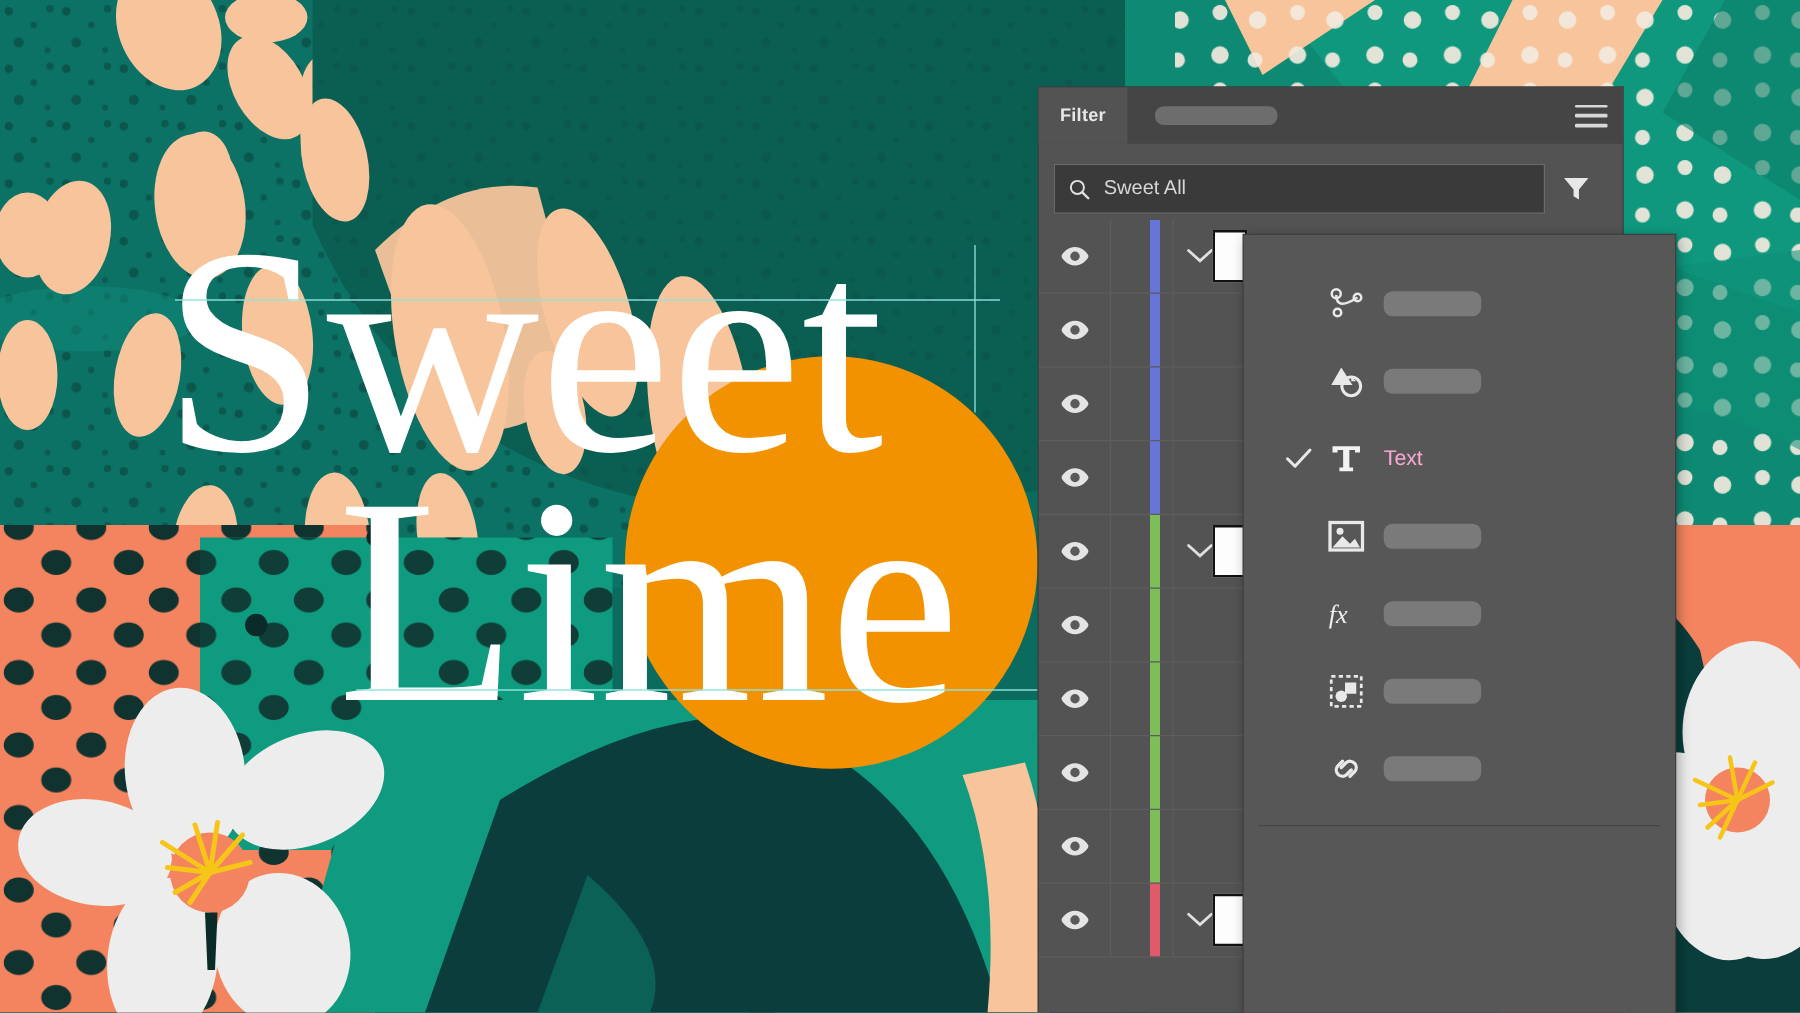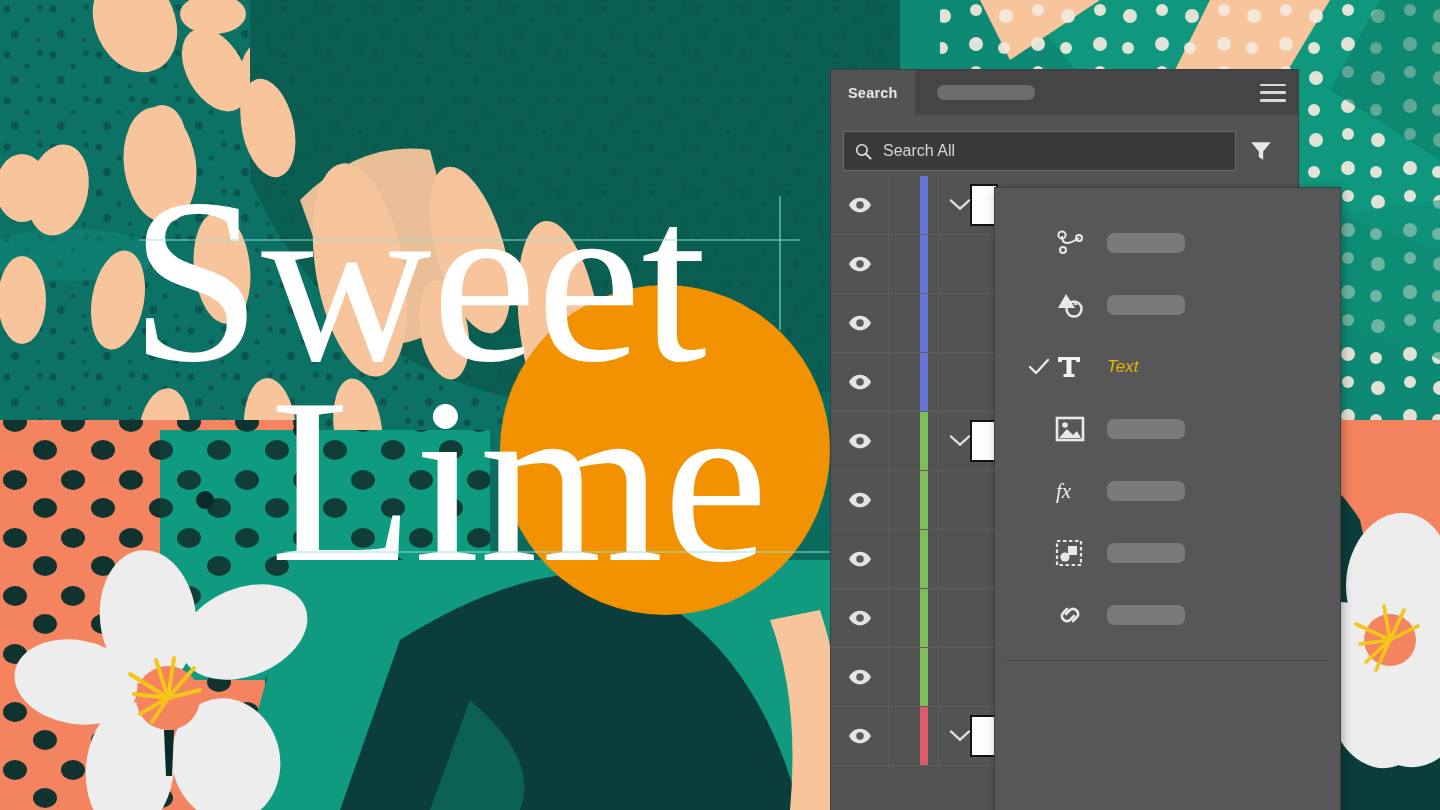--- a/index.html
+++ b/index.html
@@ -86,22 +86,22 @@
   .fm-title{ font-size:21px; font-weight:bold; color:#fff; letter-spacing:.2px; }
   .redact{ background:#7a7a7a; border-radius:7px; }
   .fm-head .redact{ width:76px; height:16px; }
   .fm-sub{ margin:24px 0 0 28px; }
   .fm-sub .redact{ width:114px; height:28px; border-radius:8px; }
 
   .fm-item{
     display:flex; align-items:center; height:62px; padding-left:28px; gap:0;
   }
   .fm-check{ width:32px; display:flex; align-items:center; justify-content:center; }
-  .fm-icon{ width:44px; display:flex; align-items:center; justify-content:flex-start; }
-  .fm-label{ font-size:17px; color:#eab308; margin-left:8px;font-style:italic; }
+  .fm-icon{ width:44px; display:flex; align-items:center; justify-content:center; }
+  .fm-label{ font-size:17px; color:#f9a8d4; margin-left:8px; }
   .fm-item .redact{ width:78px; height:20px; margin-left:8px; }
   .fm-divider{ height:1px; background:#454545; margin:14px 12px 0 12px; }
   .fm-foot{ margin:22px 0 0 28px; }
   .fm-foot .redact{ width:114px; height:28px; border-radius:8px; }
 </style>
 </head>
 <body>
 
 <svg id="artwork" viewBox="0 0 1440 810" xmlns="http://www.w3.org/2000/svg">
   <defs>
@@ -246,37 +246,37 @@
       <line x1="285" y1="552" x2="830" y2="552"></line>
       <line x1="780" y1="196" x2="780" y2="330"></line>
     </g>
   </g>
 </svg>
 
 <div class="ps-panel">
 
   <div class="panel-tabbar">
     <div class="tab active">
-      <span>Search</span>
+      <span>Filter</span>
     </div>
     <div class="tab-redacted"></div>
     <div class="hamburger">
       <i></i>
         <i></i>
         <i></i>
     </div>
   </div>
 
   <div class="search-row">
     <div class="search-box">
       <svg width="19" height="19" viewBox="0 0 24 24">
         <circle cx="10" cy="10" r="6.6" fill="none" stroke="#e2e2e2" stroke-width="2"></circle>
         <line x1="15" y1="15" x2="21" y2="21" stroke="#e2e2e2" stroke-width="2.4" stroke-linecap="round"></line>
       </svg>
-      <span class="search-ph">Search All</span>
+      <span class="search-ph">Sweet All</span>
     </div>
     <div class="funnel-btn">
       <svg width="26" height="26" viewBox="0 0 24 24">
         <path d="M3 4 H21 L14 12.5 V20 L10 17.6 V12.5 Z" fill="#e8e8e8"></path>
       </svg>
     </div>
   </div>
 
   <div class="layer-list">
       <div class="layer-row">

